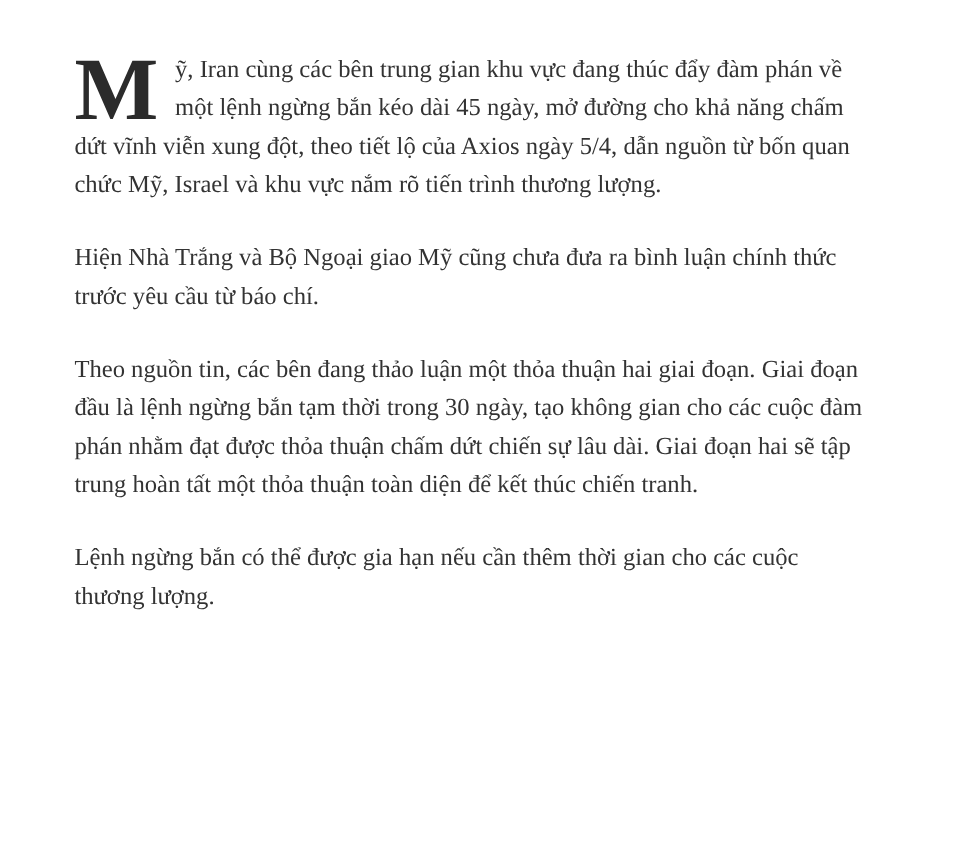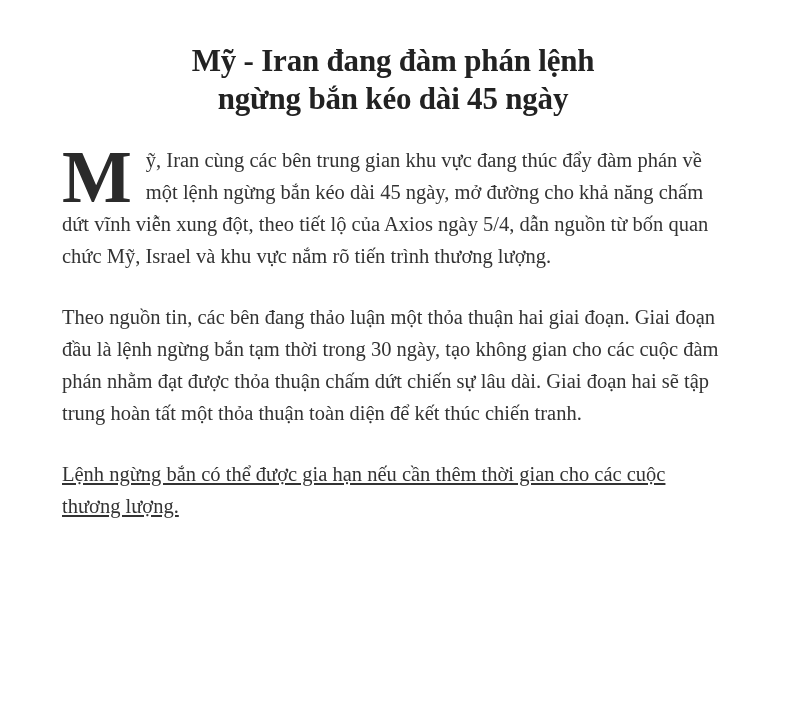--- a/index.html
+++ b/index.html
@@ -30,43 +30,42 @@
     letter-spacing: -0.2px;
   }
   .article-body p {
     font-size: 20.5px;
     line-height: 32px;
     color: #333333;
     margin: 0 0 29px 0;
   }
   .article-body p:last-child {
     margin-bottom: 0;
-    text-decoration: underline;
   }
   .lead-paragraph::after {
     content: "";
     display: block;
     clear: both;
   }
   .drop-cap {
     float: left;
     font-size: 74px;
     line-height: 56px;
     font-weight: 700;
     color: #2b2b2b;
     padding: 5px 14px 0 0;
   }
 </style>
 </head>
 <body>
 
 <div class="article">
-  <h1 class="article-title">Mỹ - Iran đang đàm phán lệnh ngừng bắn kéo dài 45 ngày</h1>
 
   <div class="article-body">
     <p class="lead-paragraph"><span class="drop-cap">M</span><span>ỹ, Iran cùng các bên trung gian khu vực đang thúc đẩy đàm phán về một lệnh ngừng bắn kéo dài 45 ngày, mở đường cho khả năng chấm dứt vĩnh viễn xung đột, theo tiết lộ của Axios ngày 5/4, dẫn nguồn từ bốn quan chức Mỹ, Israel và khu vực nắm rõ tiến trình thương lượng.</span></p>
 
+    <p>Hiện Nhà Trắng và Bộ Ngoại giao Mỹ cũng chưa đưa ra bình luận chính thức trước yêu cầu từ báo chí.</p>
 
     <p>Theo nguồn tin, các bên đang thảo luận một thỏa thuận hai giai đoạn. Giai đoạn đầu là lệnh ngừng bắn tạm thời trong 30 ngày, tạo không gian cho các cuộc đàm phán nhằm đạt được thỏa thuận chấm dứt chiến sự lâu dài. Giai đoạn hai sẽ tập trung hoàn tất một thỏa thuận toàn diện để kết thúc chiến tranh.</p>
 
     <p>Lệnh ngừng bắn có thể được gia hạn nếu cần thêm thời gian cho các cuộc thương lượng.</p>
   </div>
 </div>
 
 </body></html>

